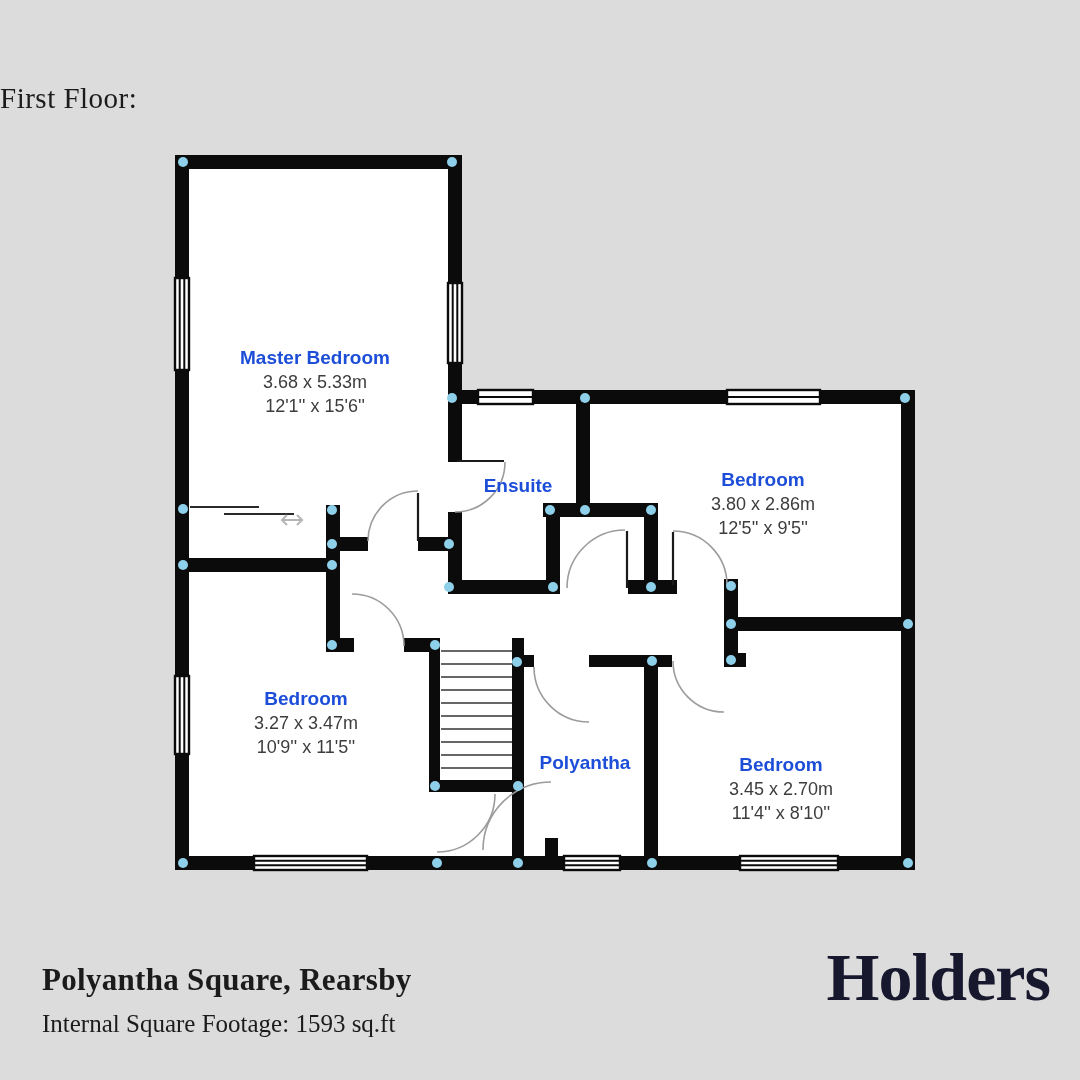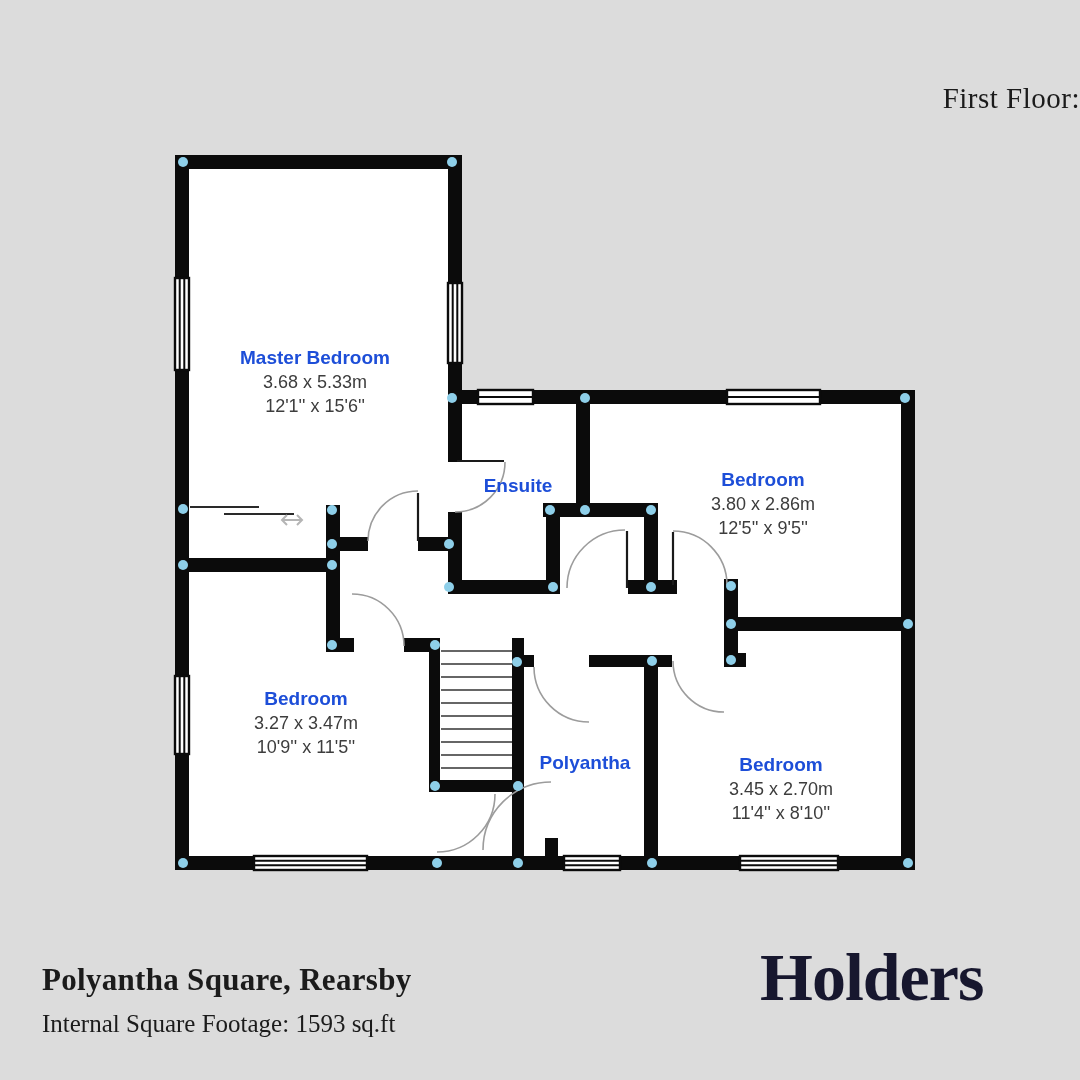--- a/index.html
+++ b/index.html
@@ -4,21 +4,21 @@
 <style>
   :root{
     --bg:#dcdcdc; --floor:#ffffff; --wall:#0b0b0b; --dot:#8ecfe9;
     --arc:#9c9c9c; --leaf:#1a1a1a; --tread:#333333; --wardrobe:#2a2a2a; --arrow:#b5b5b5;
     --ink:#1b1b1b; --dim:#3d3d3d; --logo:#17172e; --tagline:#2f2f38;
   }
   *{margin:0;padding:0;box-sizing:border-box;}
   body{width:1080px;height:1080px;background:var(--bg);position:relative;overflow:hidden;
        font-family:"Liberation Sans", sans-serif;}
   .canvas{position:absolute;inset:0;width:1080px;height:1080px;}
-  .page-title{position:absolute;left:0;top:82px;width:1080px;text-align:right;
+  .page-title{position:absolute;left:0;top:82px;width:1080px;text-align:left;
     font-family:"Liberation Serif", serif;font-size:29px;letter-spacing:.5px;color:var(--ink);}
   .plan-svg{position:absolute;left:0;top:0;}
   .wall{fill:var(--wall);}
   .floor{fill:var(--floor);}
   .win-box{fill:#ffffff;stroke:var(--wall);stroke-width:2.4;}
   .win-line{stroke:var(--wall);stroke-width:2;}
   .arc{stroke:var(--arc);stroke-width:1.6;fill:none;}
   .leaf{stroke:var(--leaf);stroke-width:2.2;}
   .tread{stroke:var(--tread);stroke-width:1.6;}
   .dot{fill:var(--dot);}
@@ -27,21 +27,21 @@
   .room-label{position:absolute;transform:translate(-50%,-50%);text-align:center;
     color:var(--ink);line-height:24px;white-space:nowrap;}
   .room-name{display:block;font-size:19px;font-weight:bold;color:#1d4ed8;}
   .room-dim{display:block;font-size:18px;color:var(--dim);}
   .footer-left{position:absolute;left:42px;top:962px;color:var(--ink);
     font-family:Liberation Serif, serif;}
   .footer-address{font-size:31px;font-weight:600;letter-spacing:.3px;}
   .footer-footage{font-size:25px;margin-top:12px;}
   .logo-block{position:absolute;left:760px;top:944px;width:290px;}
   .logo-word{font-family:"Liberation Serif", serif;font-weight:bold;font-size:68px;
-    color:var(--logo);letter-spacing:-1px;line-height:66px;}
+    color:var(--logo);letter-spacing:-1px;line-height:66px;text-align:right;}
   .logo-tagline{font-size:15px;font-weight:bold;letter-spacing:1.4px;color:var(--tagline);
     margin-top:8px;margin-left:6px;}
 </style>
 </head>
 <body>
 
 <div class="canvas">
 
   <div class="page-title">First Floor:</div>
 

